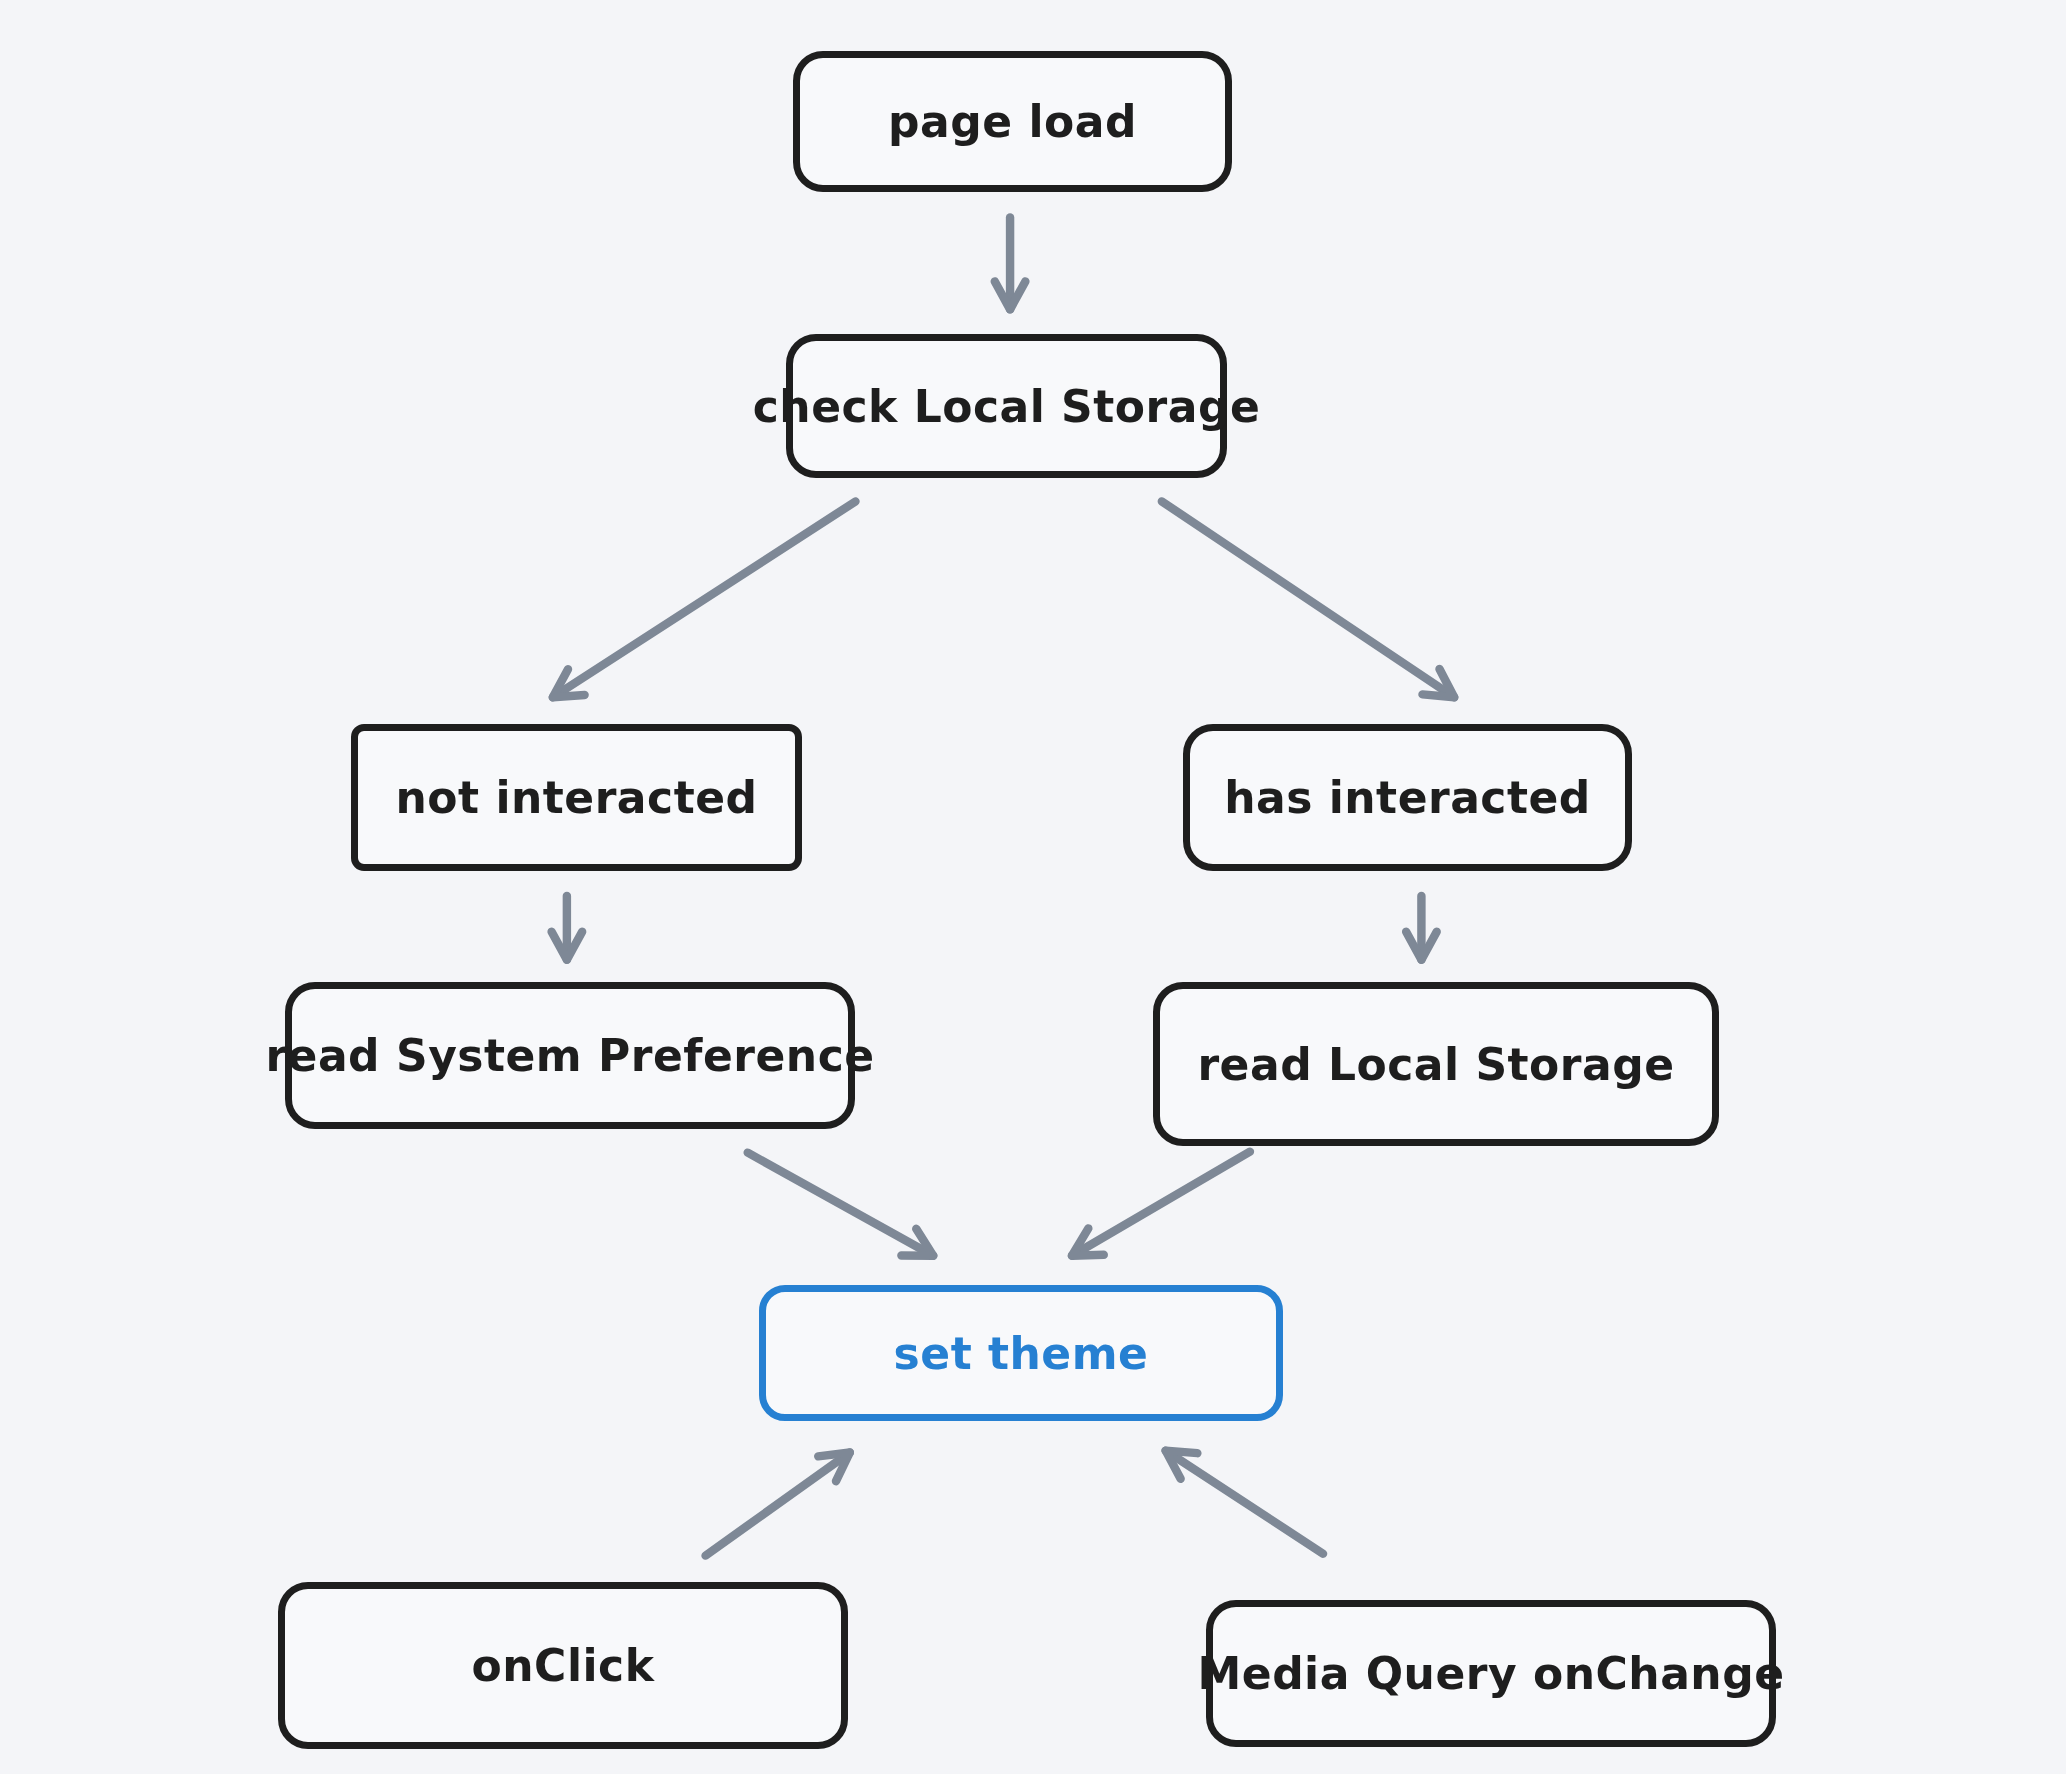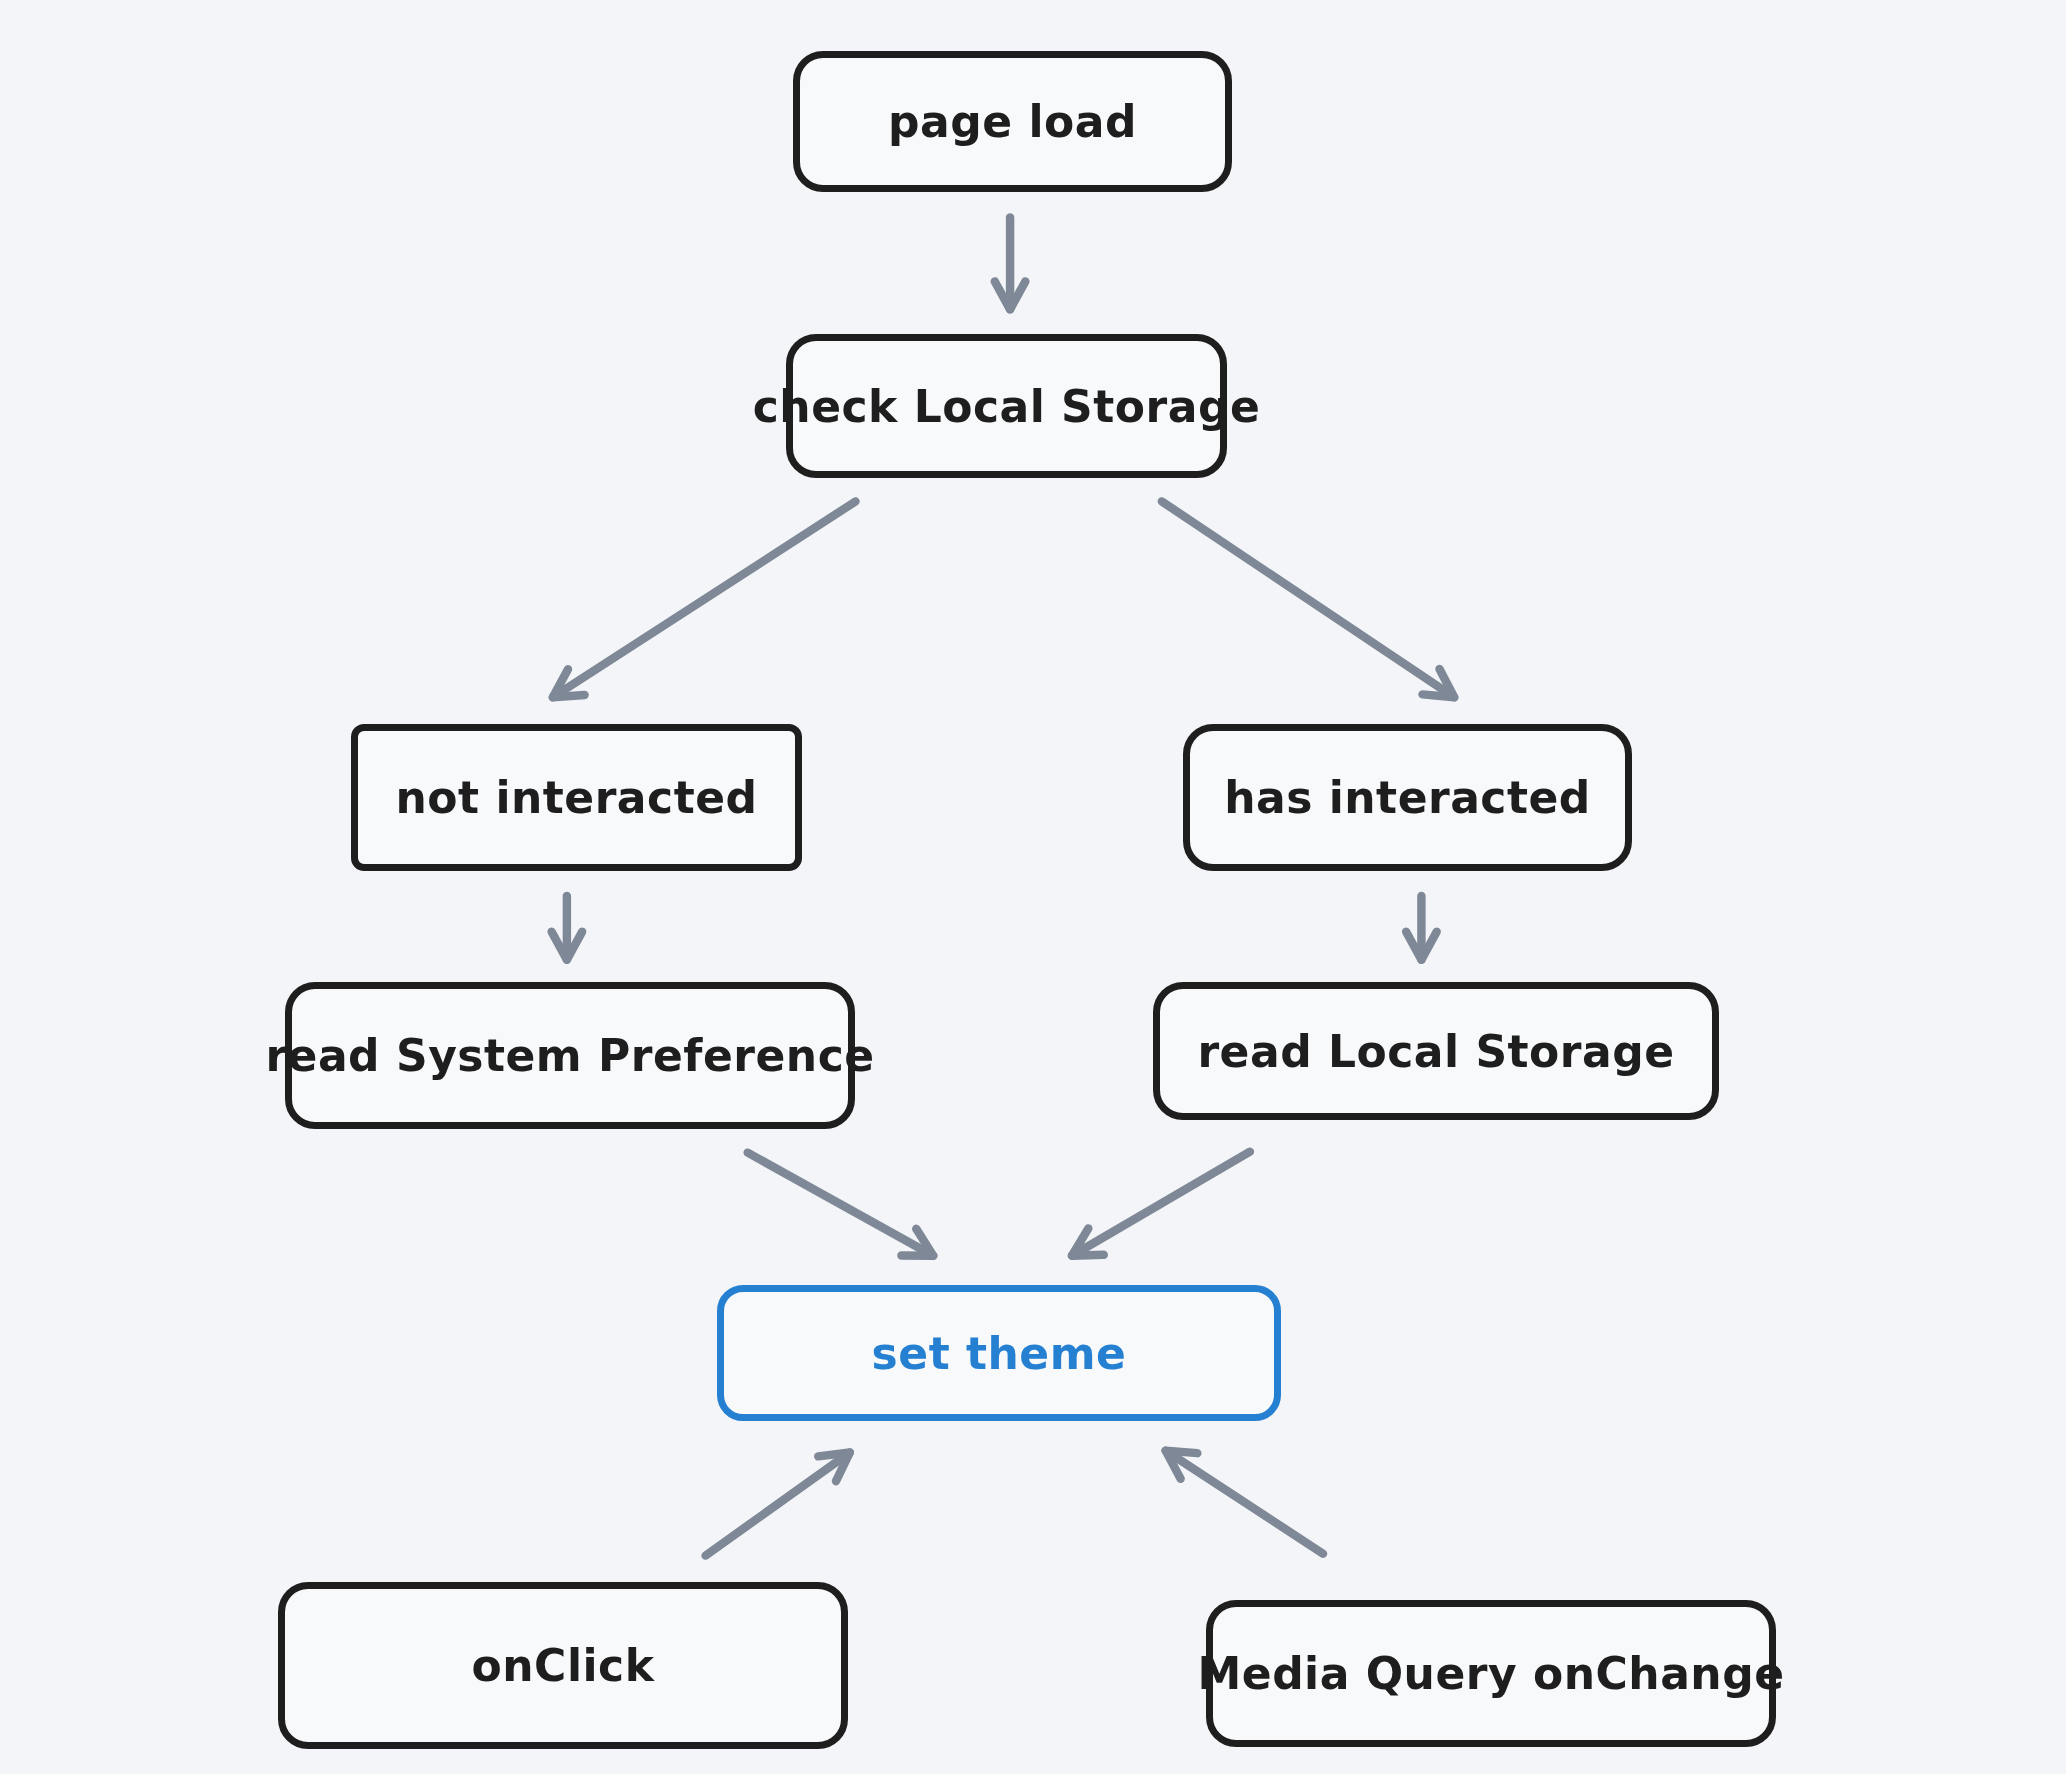--- a/index.html
+++ b/index.html
@@ -113,25 +113,25 @@
   </div>
 
   <div class="node" style="left:1183px; top:724px; width:449px; height:147px;">
     <span class="label">has interacted</span>
   </div>
 
   <div class="node" style="left:285px; top:982px; width:570px; height:147px;">
     <span class="label">read System Preference</span>
   </div>
 
-  <div class="node" style="left:1153px; top:982px; width:566px; height:138px;">
+  <div class="node" style="left:1153px; top:982px; width:566px; height:164px;">
     <span class="label">read Local Storage</span>
   </div>
 
-  <div class="node accent" style="left:717px; top:1285px; width:564px; height:136px;">
+  <div class="node accent" style="left:759px; top:1285px; width:524px; height:136px;">
     <span class="label">set theme</span>
   </div>
 
   <div class="node" style="left:278px; top:1582px; width:570px; height:167px;">
     <span class="label">onClick</span>
   </div>
 
   <div class="node" style="left:1206px; top:1600px; width:570px; height:147px;">
     <span class="label">Media Query onChange</span>
   </div>

